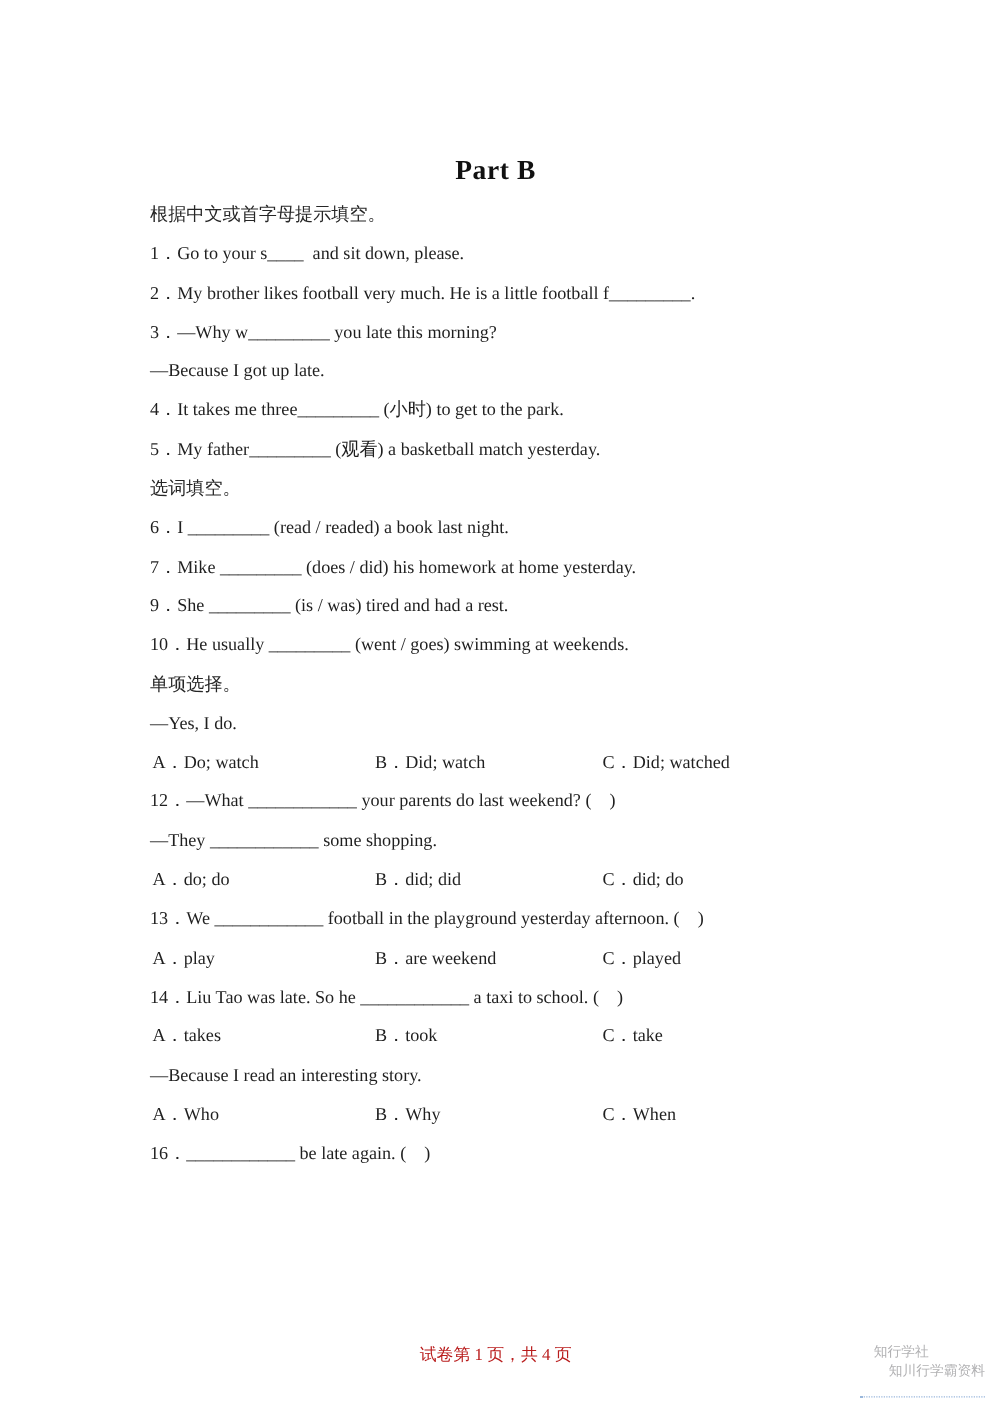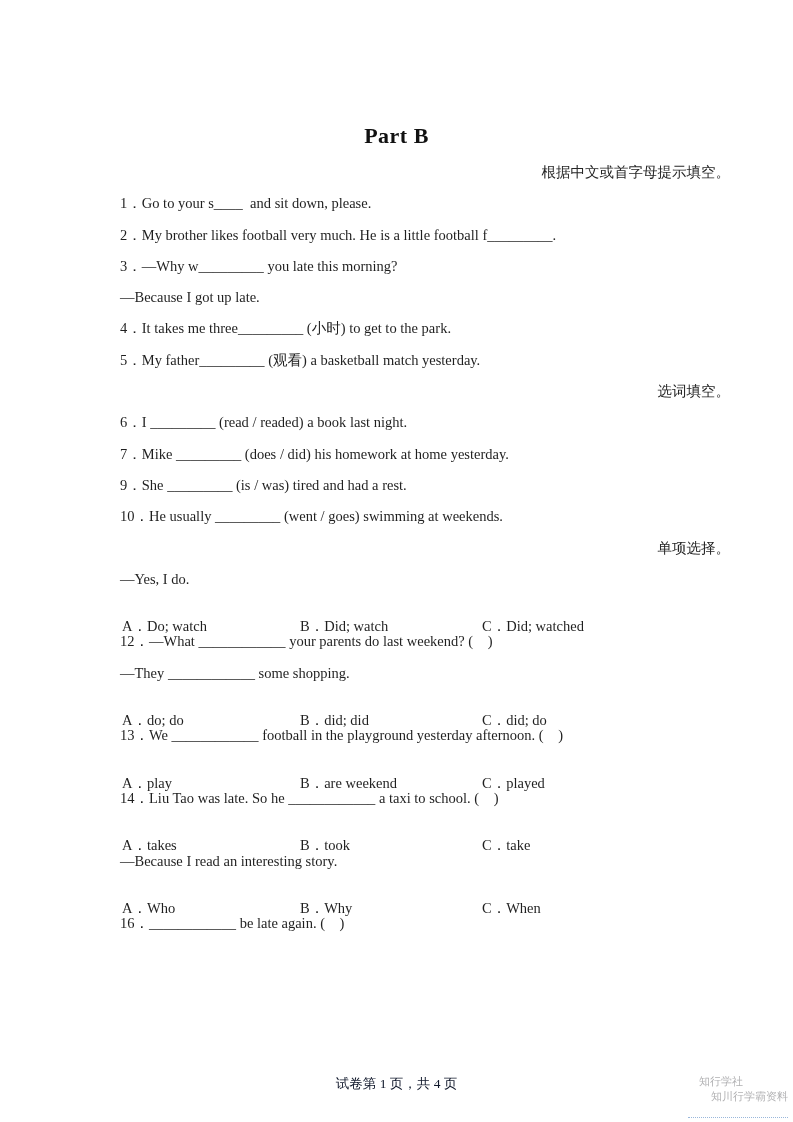--- a/index.html
+++ b/index.html
@@ -34,33 +34,33 @@
     left: 120px;
     width: 610px;
   }
   .line {
     position: relative;
     height: 31.3px;
     font-size: 14.5px;
     line-height: 20px;
     white-space: pre;
   }
-  .line.instruction { color: #262626; text-align: right; }
-  .opt { position: absolute; top: 16px; white-space: pre; }
+  .line.instruction { color: #262626; }
+  .opt { position: absolute; top: 0; white-space: pre; }
   .opt-a { left: 2px; }
   .opt-b { left: 180px; }
   .opt-c { left: 362px; }
   .footer {
     position: absolute;
     top: 1075px;
     left: 0;
     width: 100%;
     text-align: center;
     font-size: 13.5px;
-    color: #0f172a;
+    color: #b91c1c;
   }
   .watermark {
     position: absolute;
     right: 5px;
     bottom: 4px;
     font-size: 11px;
     color: #a9a9ab;
     opacity: 0.9;
     filter: blur(0.35px);
     white-space: pre;

